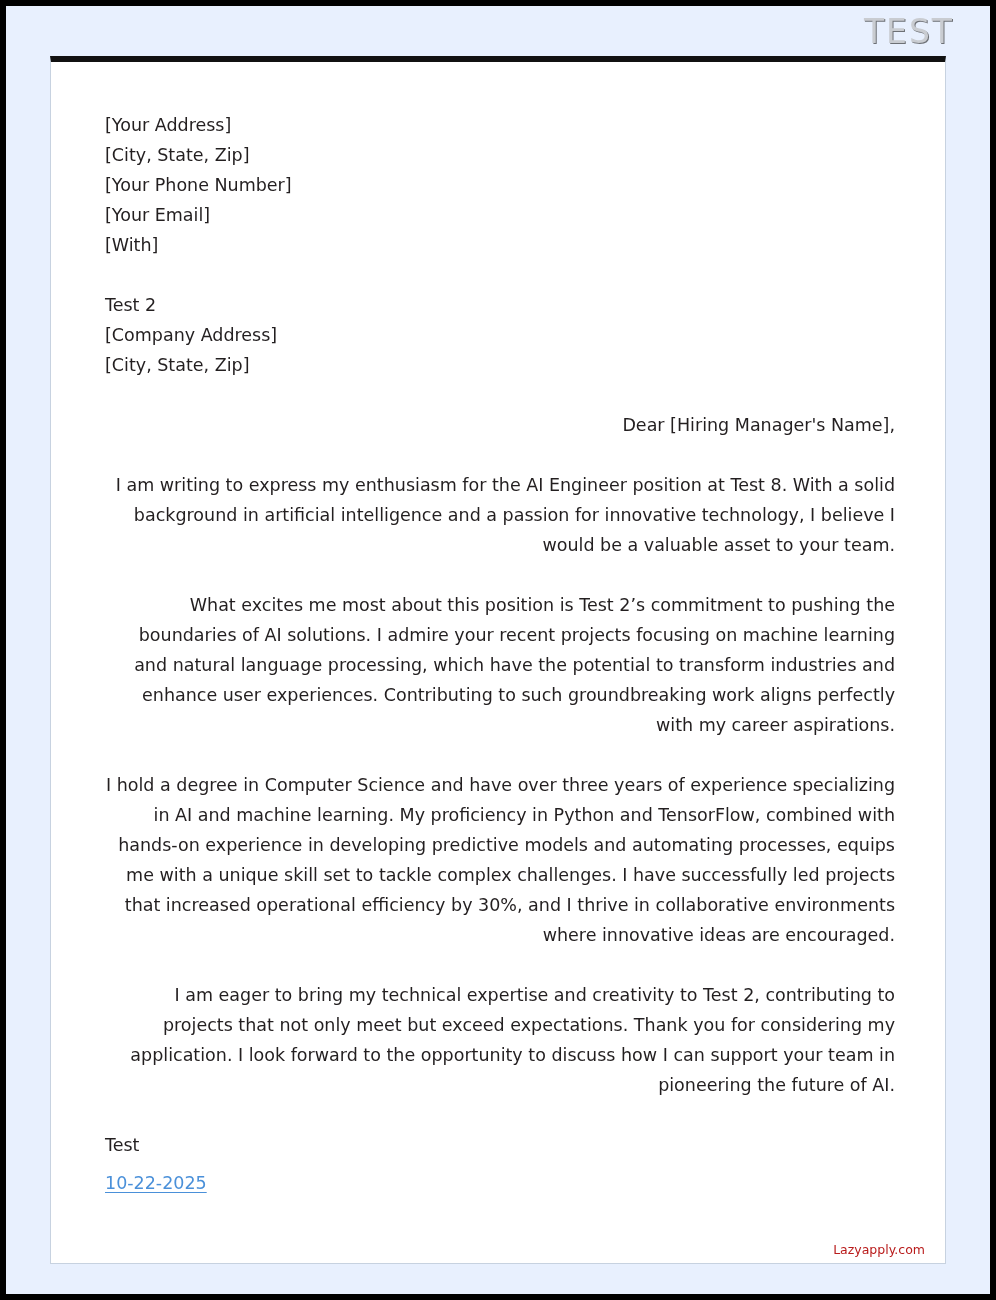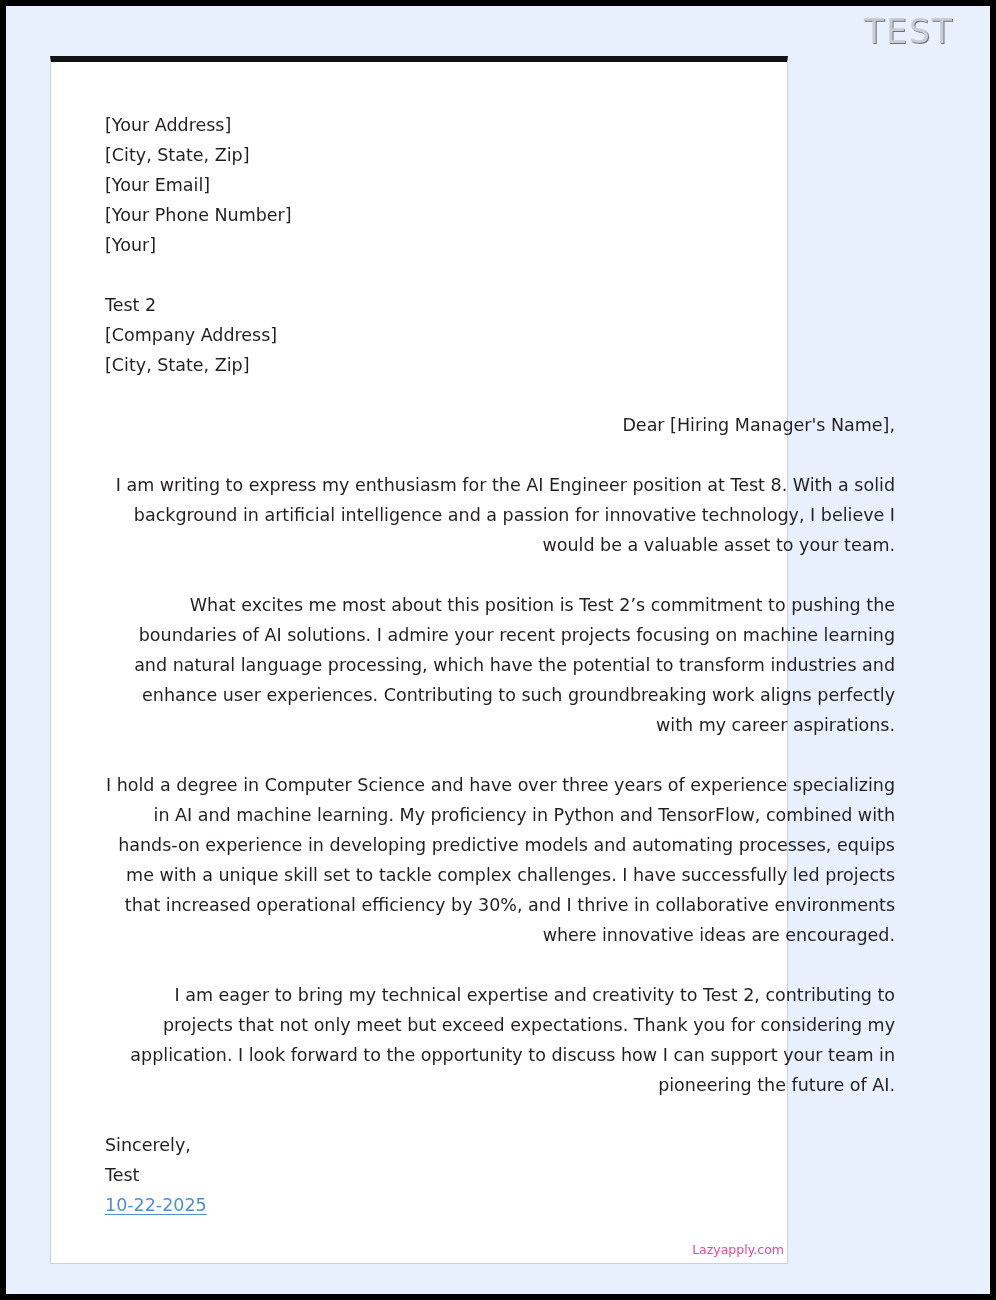--- a/index.html
+++ b/index.html
@@ -37,21 +37,21 @@
     font-size: 33px;
     letter-spacing: 2px;
     color: #c9ccd1;
     text-shadow: 1px 1px 0 #6d7075;
     font-weight: 400;
   }
   .sheet {
     position: absolute;
     left: 44px;
     top: 50px;
-    width: 738px;
+    width: 896px;
     height: 1208px;
     background: #ffffff;
     border: 1px solid #c7d2e0;
     border-top: 6px solid #111111;
     box-sizing: border-box;
     padding-left: 16px;
   }
   .letter {
     position: absolute;
     left: 54px;
@@ -69,66 +69,66 @@
   }
   .letter p {
     margin: 0 0 30px 0;
     text-align: right;
   }
   .date-link {
     color: #4a90d9;
     text-decoration: underline;
     text-underline-offset: 3px;
     display: inline-block;
+    margin-top: 8px;
   }
   .footer-note {
     position: absolute;
-    right: 3px;
+    right: 20px;
     bottom: 6px;
     font-size: 12.5px;
-    color: #ec4899;
+    color: #b91c1c;
     font-family: "DejaVu Sans", sans-serif;
   }
 </style>
 </head>
 <body>
 
 <div class="page">
 
   <div class="header-band">
     <div class="brand">TEST</div>
   </div>
 
   <div class="sheet">
 
     <div class="letter">
 
       <div class="block">
         <div class="line">[Your Address]</div>
         <div class="line">[City, State, Zip]</div>
+        <div class="line">[Your Phone Number]</div>
         <div class="line">[Your Email]</div>
-        <div class="line">[Your Phone Number]</div>
-        <div class="line">[Your]</div>
+        <div class="line">[With]</div>
       </div>
 
       <div class="block">
         <div class="line">Test 2</div>
         <div class="line">[Company Address]</div>
         <div class="line">[City, State, Zip]</div>
       </div>
 
       <p>Dear [Hiring Manager's Name],</p>
 
       <p>I am writing to express my enthusiasm for the AI Engineer position at Test 8. With a solid background in artificial intelligence and a passion for innovative technology, I believe I would be a valuable asset to your team.</p>
       <p>What excites me most about this position is Test 2’s commitment to pushing the boundaries of AI solutions. I admire your recent projects focusing on machine learning and natural language processing, which have the potential to transform industries and enhance user experiences. Contributing to such groundbreaking work aligns perfectly with my career aspirations.</p>
       <p>I hold a degree in Computer Science and have over three years of experience specializing in AI and machine learning. My proficiency in Python and TensorFlow, combined with hands-on experience in developing predictive models and automating processes, equips me with a unique skill set to tackle complex challenges. I have successfully led projects that increased operational efficiency by 30%, and I thrive in collaborative environments where innovative ideas are encouraged.</p>
       <p>I am eager to bring my technical expertise and creativity to Test 2, contributing to projects that not only meet but exceed expectations. Thank you for considering my application. I look forward to the opportunity to discuss how I can support your team in pioneering the future of AI.</p>
 
       <div class="block">
-        <div class="line">Sincerely,</div>
         <div class="line">Test</div>
         <a class="date-link" href="#">10-22-2025</a>
       </div>
 
     </div>
 
     <div class="footer-note">Lazyapply.com</div>
 
   </div>
 </div>

